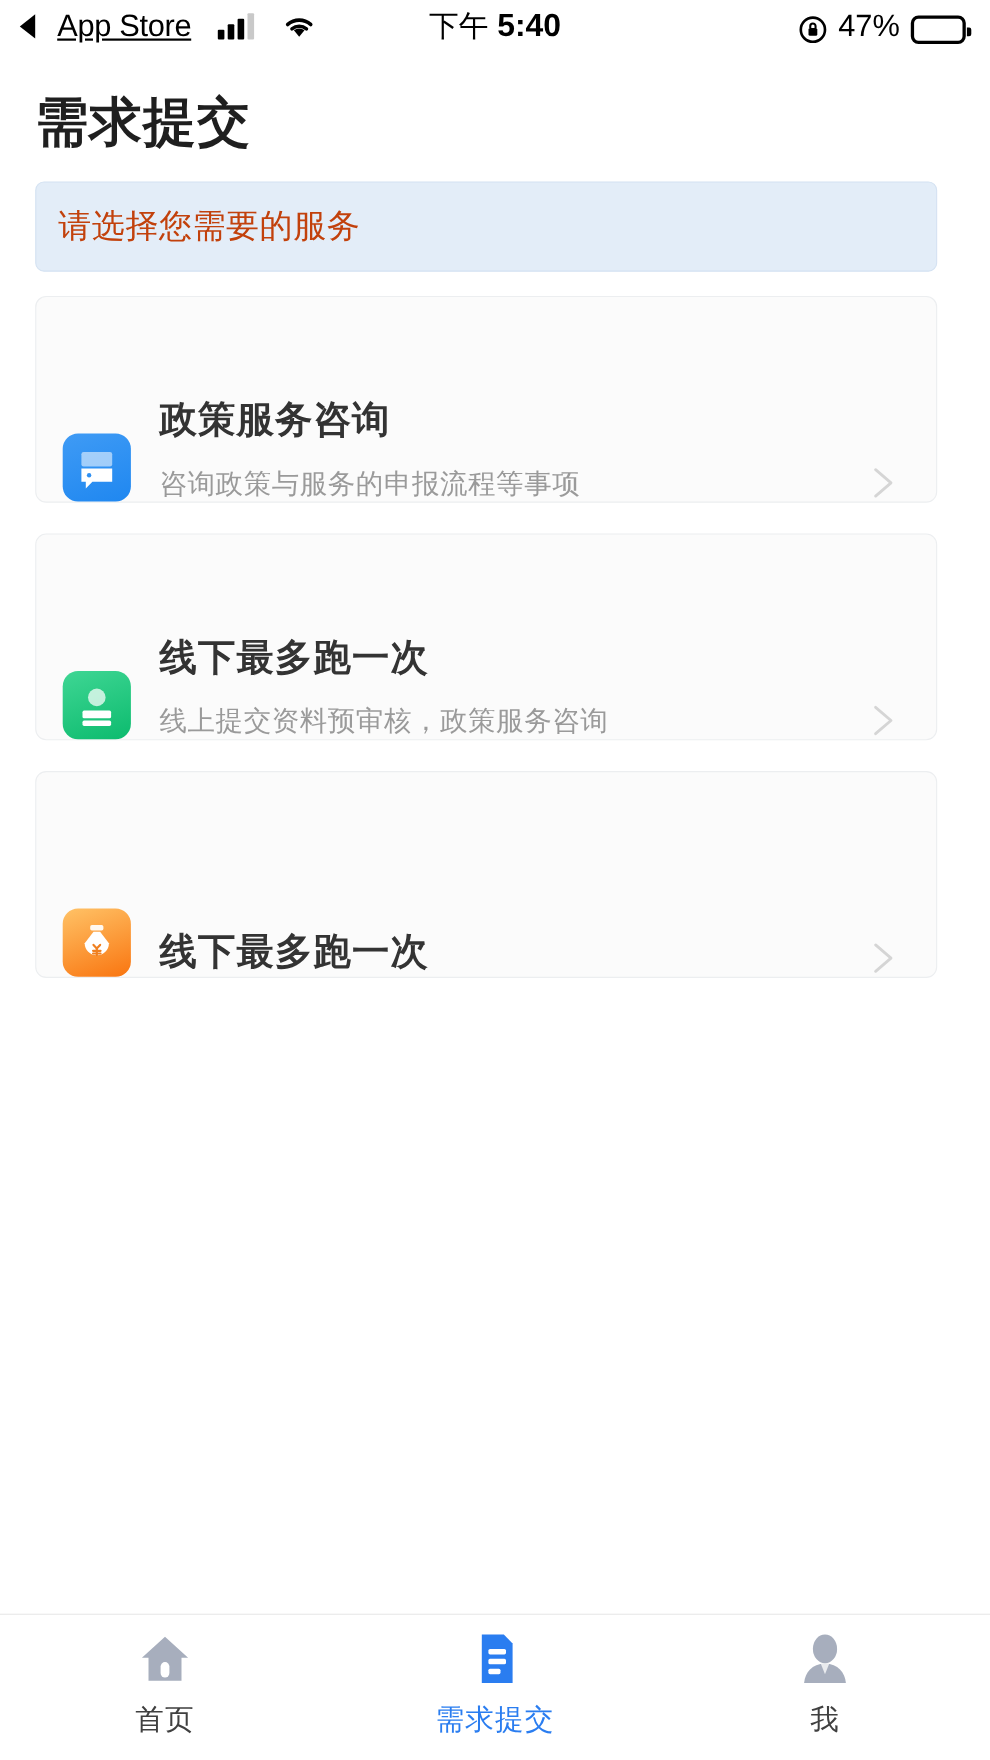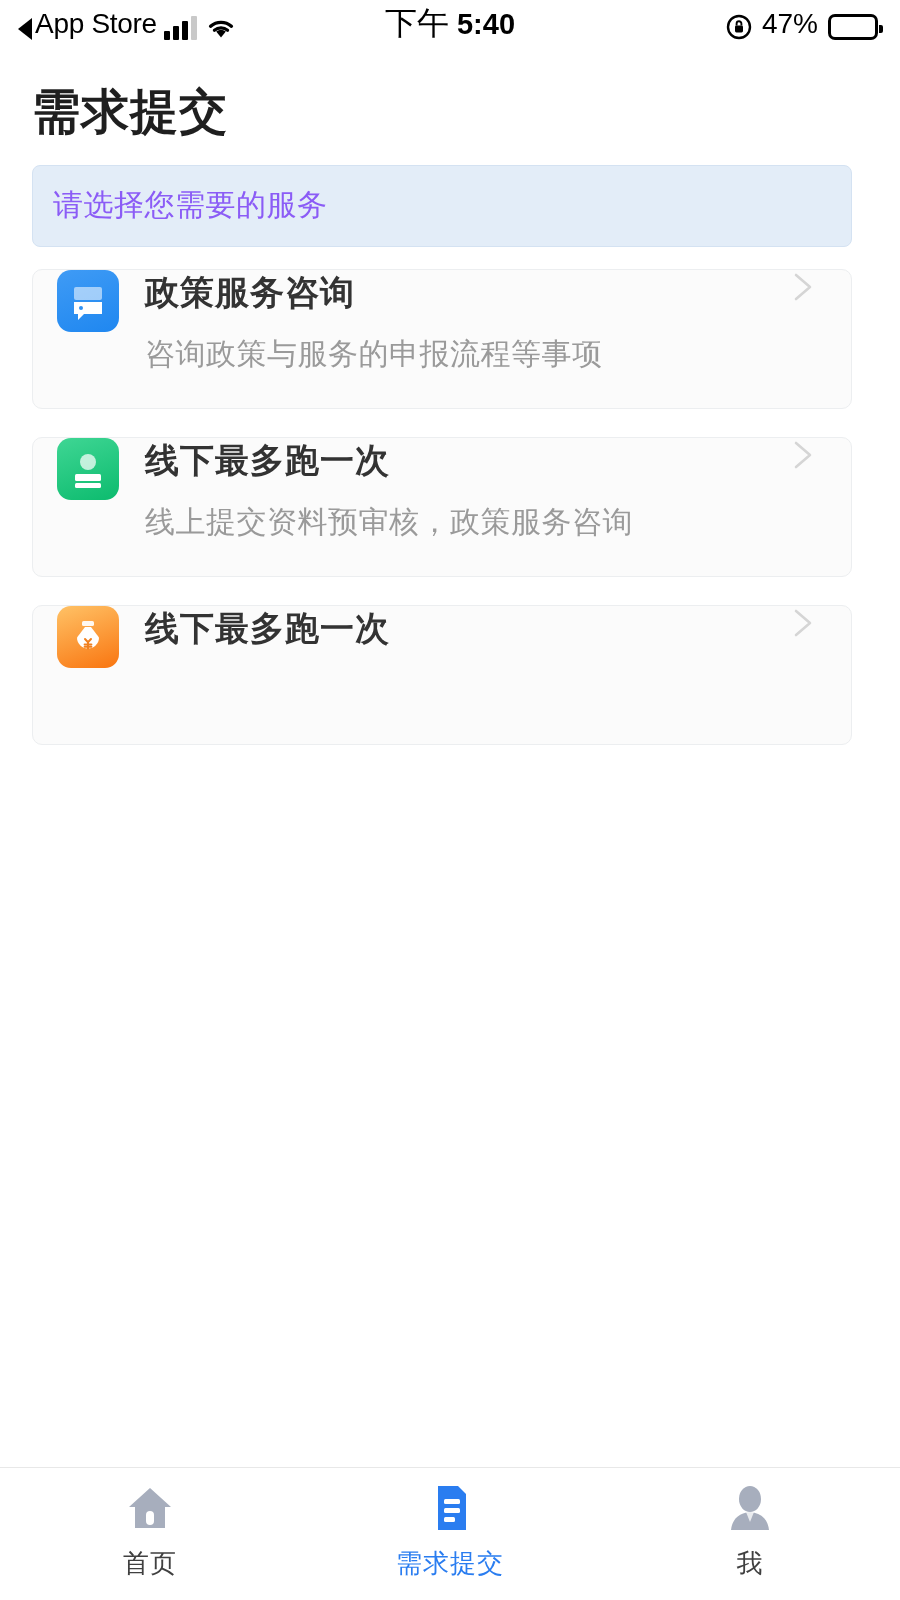--- a/index.html
+++ b/index.html
@@ -14,21 +14,21 @@
   
   .statusbar {
     height:48px; flex:0 0 48px;
     display:flex; align-items:center;
     padding:0 22px 0 18px;
     color:#000;
     font-size:27px;
     font-weight:600;
     position:relative;
   }
-  .sb-left { display:flex; align-items:flex-end; gap:3px; }
+  .sb-left { display:flex; align-items:center; gap:20px;text-decoration:underline; }
   .back-tri {
     width:0;height:0;
     border-top:11px solid transparent;
     border-bottom:11px solid transparent;
     border-right:14px solid #000;
     display:block;
   }
   .sb-appname { font-size:28px; font-weight:500; letter-spacing:-0.3px; }
   .signal { display:flex; align-items:flex-end; gap:3px; height:24px; margin-left:4px; }
   .signal i { width:6px; background:#000; border-radius:1px; display:block; }
@@ -36,21 +36,21 @@
   .signal i.b2{height:14px;}
   .signal i.b3{height:19px;}
   .signal i.b4{height:24px; background:#c9c9c9;}
   .wifi { position:relative; width:30px; height:24px; margin-left:6px; }
   .sb-center {
     position:absolute; left:0; right:0; top:0; bottom:0;
     display:flex; align-items:center; justify-content:center;
     font-size:29px; font-weight:700; letter-spacing:0px;
     pointer-events:none;
   }
-  .sb-center .ampm { font-weight:500; font-size:32px; margin-right:8px;}
+  .sb-center .ampm { font-weight:500; font-size:27px; margin-right:8px;}
   .sb-right { margin-left:auto; display:flex; align-items:flex-end; gap:10px; }
   .rot-lock { width:26px; height:26px; }
   .batt-pct { font-size:28px; font-weight:500; }
   .battery { width:50px; height:26px; border:3px solid #000; border-radius:7px; position:relative; padding:2px; }
   .battery::after {
     content:""; position:absolute; right:-8px; top:8px;
     width:4px; height:8px; background:#000; border-radius:0 2px 2px 0;
   }
   .battery .fill { height:100%; background:#000; border-radius:3px; }
 
@@ -64,47 +64,47 @@
   
   .hint-banner {
     margin:26px 48px 0 32px;
     height:82px;
     background:#e3edf8;
     border:1px solid #d4e2f2;
     border-radius:8px;
     display:flex; align-items:center;
     padding:0 20px;
   }
-  .hint-text { color:#8b5cf6; font-size:30px; letter-spacing:0.5px; }
+  .hint-text { color:#c2410c; font-size:30px; letter-spacing:0.5px; }
 
   
   .cards { margin-top:22px; }
   .card {
     margin:0 48px 28px 32px;
     background:#fbfbfb;
     border:1px solid #eceef0;
     border-radius:10px;
-    height:140px;
-    display:flex; align-items:flex-start;
+    height:188px;
+    display:flex; align-items:flex-end;
     padding:0 26px 0 24px;
     position:relative;
   }
   .card-icon {
     width:62px; height:62px; border-radius:14px;
     flex:0 0 62px;
     position:relative;
     margin-right:26px;
     display:flex; align-items:center; justify-content:center;
   }
   .icon-blue  { background:linear-gradient(160deg,#3f9bf5 0%,#1f87f0 100%); }
   .icon-green { background:linear-gradient(160deg,#3fd694 0%,#0cbb6e 100%); }
   .icon-orange{ background:linear-gradient(160deg,#ffc266 0%,#f97510 100%); }
   .card-body { flex:1; display:flex; flex-direction:column; gap:18px; }
   .card-title { font-size:34px; font-weight:700; color:#333333; letter-spacing:1px; }
-  .card-sub   { font-size:30px; color:#9a9a9a; letter-spacing:0.5px; }
+  .card-sub   { font-size:25px; color:#9a9a9a; letter-spacing:0.5px; }
   .chevron {
     width:34px; height:34px; flex:0 0 34px; margin-right:6px; opacity:.85;
   }
 
   
   .spacer { flex:1; }
 
   
   .tabbar {
     flex:0 0 133px;

